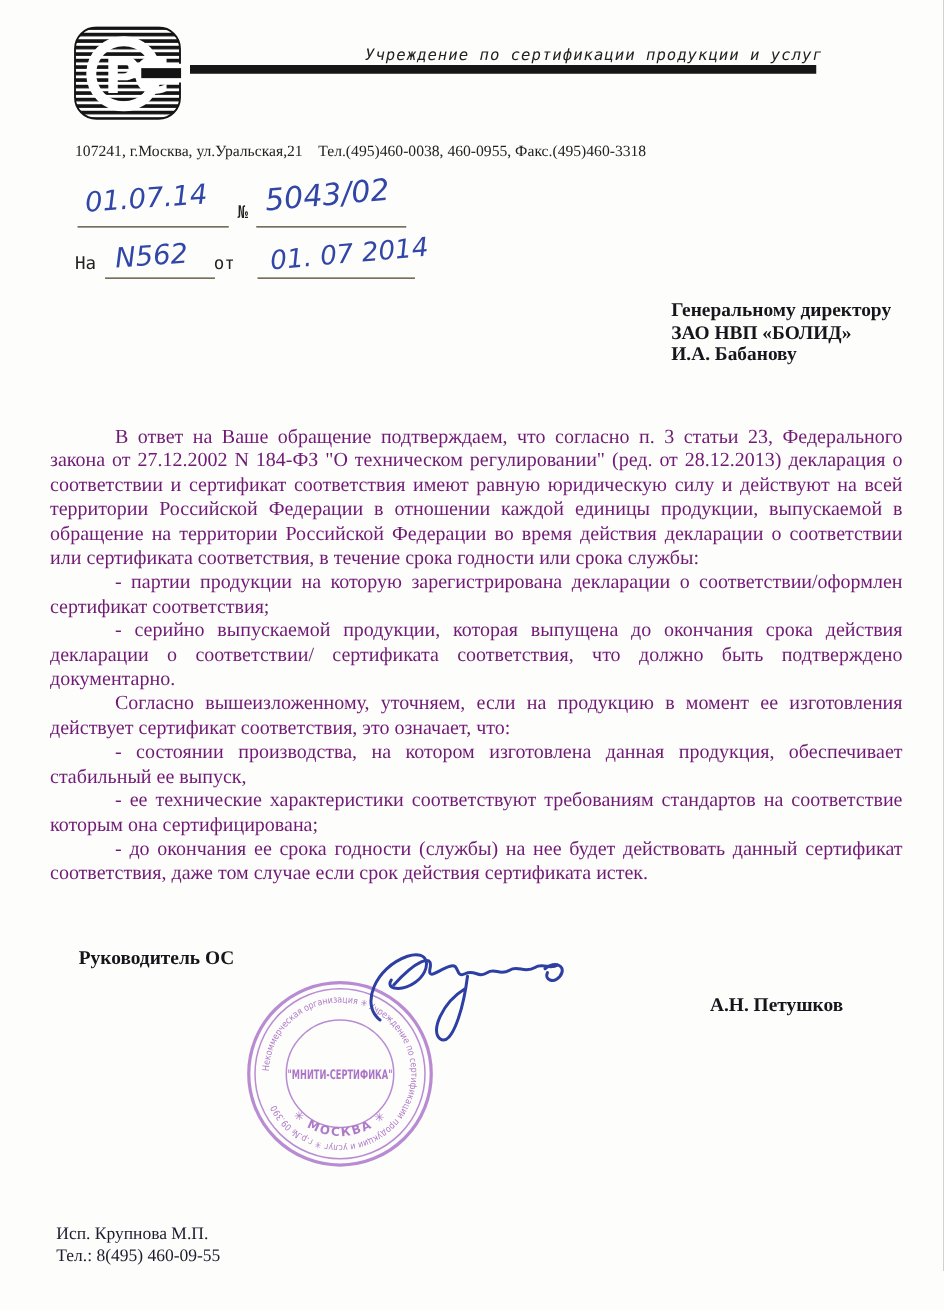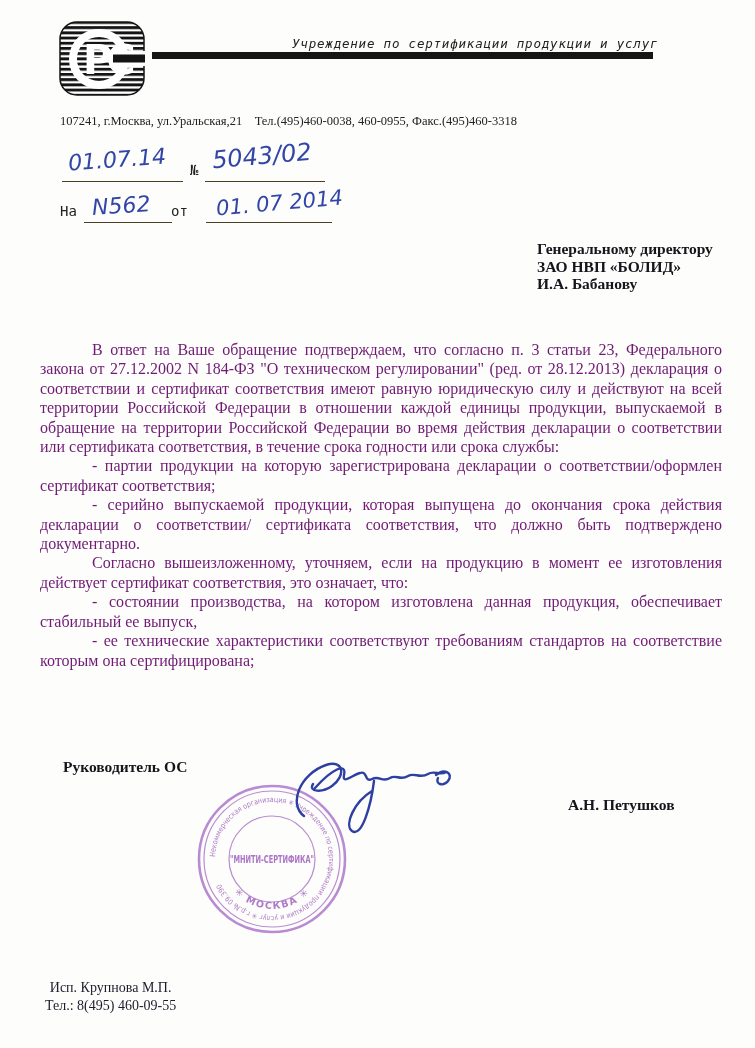--- a/index.html
+++ b/index.html
@@ -42,21 +42,21 @@
              text-align:justify;color:#701a75;}
   .body-text p{margin:0;text-indent:52px;}
 
   
   .role{left:63px;top:758px;font-weight:bold;font-size:15.5px;color:#15151c;}
   .name{left:568px;top:796px;font-weight:bold;font-size:15.5px;color:#15151c;}
   .stamp{left:194px;top:781px;opacity:0.88;}
   .signature{left:286px;top:750px;}
 
   
-  .footer{left:45px;top:979px;font-size:14px;line-height:17.5px;color:#1c1c2e;text-align:center;}
+  .footer{left:45px;top:979px;font-size:14px;line-height:17.5px;color:#1c1c2e;}
 </style>
 </head>
 <body>
 
 <div class="page">
 
   <svg class="abs logo" width="86" height="76" viewBox="0 0 86 76">
     <defs>
       <pattern id="scanlines" width="8" height="5.2" patternUnits="userSpaceOnUse">
         <rect width="8" height="5.2" fill="#ffffff"></rect>
@@ -93,20 +93,21 @@
     <div>И.А. Бабанову</div>
   </div>
 
   <div class="abs body-text">
     <p>В ответ на Ваше обращение подтверждаем, что согласно п. 3 статьи 23, Федерального закона от 27.12.2002 N 184-ФЗ "О техническом регулировании" (ред. от 28.12.2013) декларация о соответствии и сертификат соответствия имеют равную юридическую силу и действуют на всей территории Российской Федерации в отношении каждой единицы продукции, выпускаемой в обращение на территории Российской Федерации во время действия декларации о соответствии или сертификата соответствия, в течение срока годности или срока службы:</p>
     <p>- партии продукции на которую зарегистрирована декларации о соответствии/оформлен сертификат соответствия;</p>
     <p>- серийно выпускаемой продукции, которая выпущена до окончания срока действия декларации о соответствии/ сертификата соответствия, что должно быть подтверждено документарно.</p>
     <p>Согласно вышеизложенному, уточняем, если на продукцию в момент ее изготовления действует сертификат соответствия, это означает, что:</p>
     <p>- состоянии производства, на котором изготовлена данная продукция, обеспечивает стабильный ее выпуск,</p>
     <p>- ее технические характеристики соответствуют требованиям стандартов на соответствие которым она сертифицирована;</p>
+    <p>- до окончания ее срока годности (службы) на нее будет действовать данный сертификат соответствия, даже  том случае если срок действия сертификата истек.</p>
   </div>
 
   <div class="abs role">Руководитель ОС</div>
   <div class="abs name">А.Н. Петушков</div>
 
   <svg class="abs stamp" width="156" height="156" viewBox="0 0 156 156">
     <defs>
       <path id="ringPath" d="M 21,78 a 57,57 0 1 1 114,0 a 57,57 0 1 1 -114,0"></path>
       <path id="bottomPath" d="M 32,100 A 52,52 0 0 0 124,100"></path>
     </defs>

